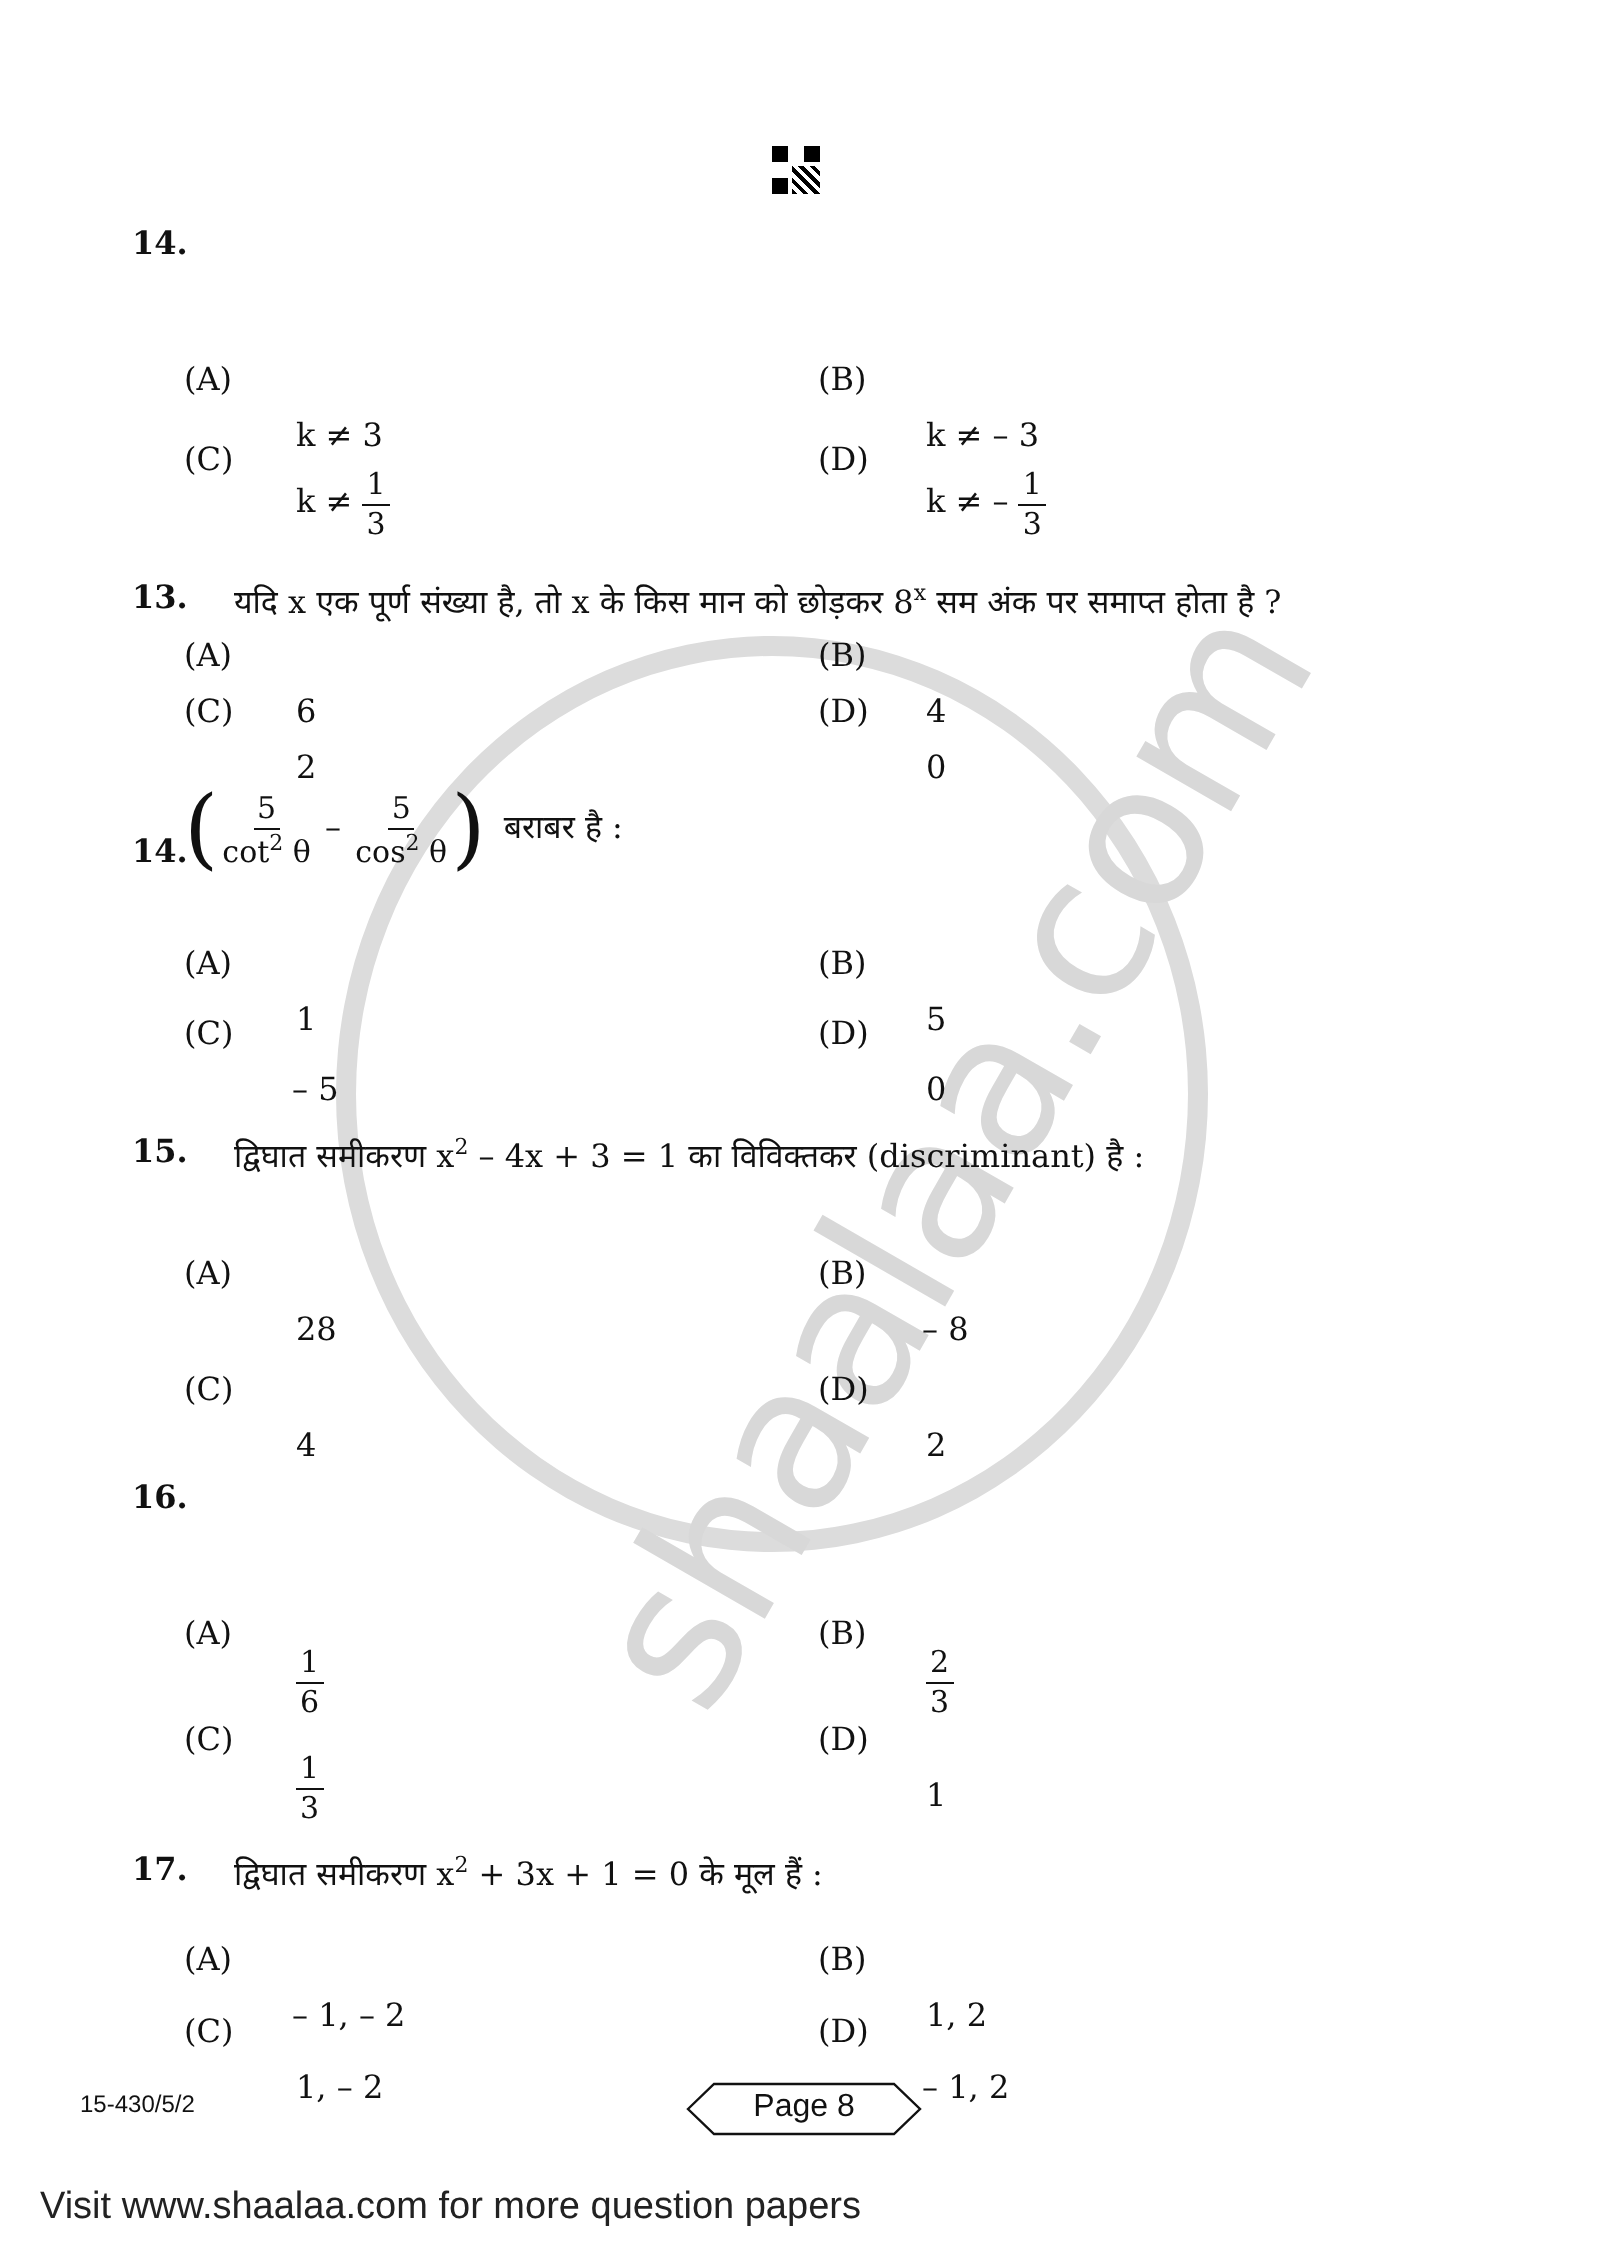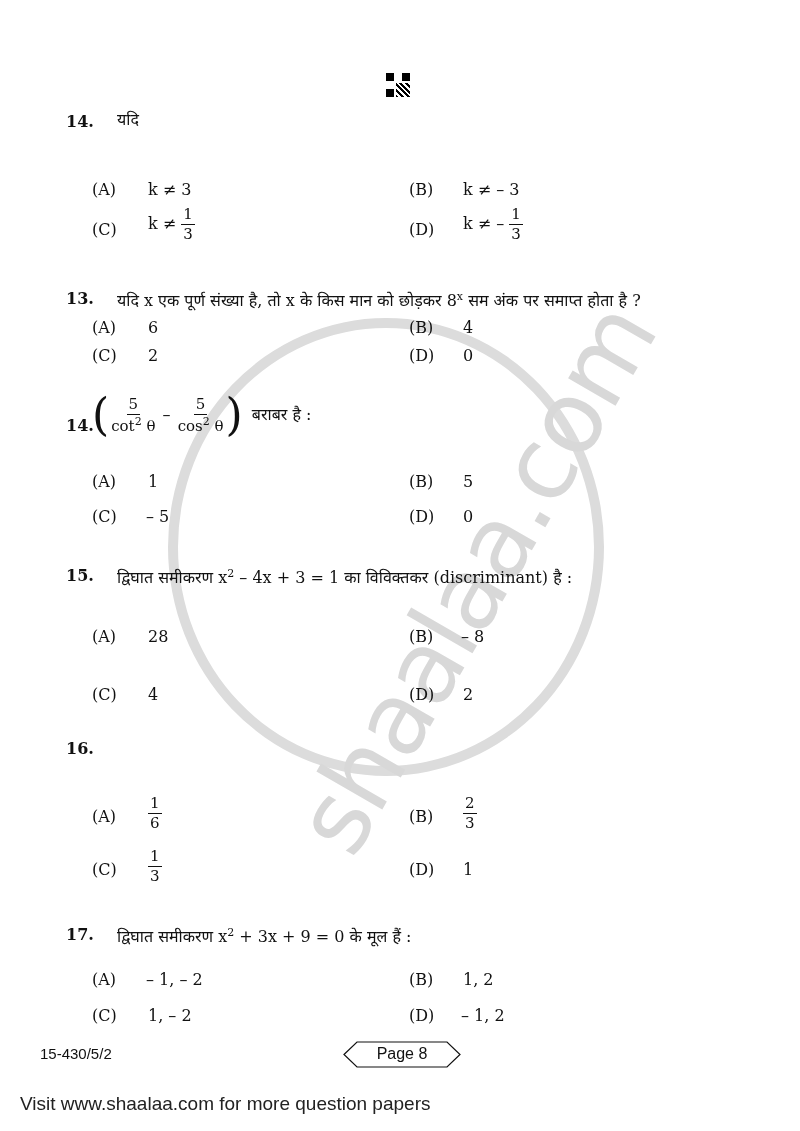--- a/index.html
+++ b/index.html
@@ -2,53 +2,52 @@
 <html><head>
 <meta charset="utf-8">
 <style>
   html, body { margin: 0; padding: 0; background: #ffffff; }
   body { width: 800px; height: 1131px; position: relative; overflow: hidden;
          font-family: "DejaVu Serif", "Liberation Serif", serif; color: #111; }
   .abs { position: absolute; }
   .qnum { position: absolute; left: 66px; font-weight: bold; font-size: 16px; }
   .qtext { position: absolute; left: 117px; width: 610px; font-size: 16px; line-height: 28px; }
   .opt-label { position: absolute; font-size: 16px; }
-  .opt-val { position: absolute; font-size: 16px; white-space: nowrap; }
+  .opt-val { position: absolute; font-size: 16px; white-space: nowrap; margin-top: 28px; }
   .frac { display: inline-flex; flex-direction: column; align-items: center; vertical-align: middle; line-height: 1.1; font-size: 15px; }
   .frac .num { padding: 0 2px 1px; border-bottom: 1px solid #111; }
   .frac .den { padding: 1px 2px 0; }
   sup { font-size: 11px; }
   .watermark-circle { position: absolute; left: 168px; top: 318px; width: 436px; height: 458px;
        border: 10px solid #dcdcdc; border-radius: 50%; box-sizing: border-box; }
   .watermark-text { position: absolute; left: 170px; top: 520px; font-family: "DejaVu Sans", sans-serif;
        font-size: 100px; color: #d8d8d8; transform: rotate(-60deg); transform-origin: center; white-space: nowrap; letter-spacing: -2px; }
   .qr { position: absolute; left: 386px; top: 73px; width: 24px; height: 24px;
         background:
           linear-gradient(#000,#000) 0 0/8px 8px no-repeat,
           linear-gradient(#000,#000) 16px 0/8px 8px no-repeat,
           linear-gradient(#000,#000) 0 16px/8px 8px no-repeat,
           repeating-linear-gradient(45deg,#000 0 2px,#fff 2px 4px) 10px 10px/14px 14px no-repeat; }
-  .footer-code { position: absolute; left: 40px; top: 1045px; font-family: "Liberation Sans", sans-serif; font-size: 15px; }
+  .footer-code { position: absolute; left: 40px; top: 1045px; font-family: "Liberation Sans", sans-serif; font-size: 12px; }
   .page-badge { position: absolute; left: 343px; top: 1041px; width: 118px; height: 27px; }
   .page-badge span { position: absolute; left: 0; right: 0; top: 4px; text-align: center; font-family: "Liberation Sans", sans-serif; font-size: 16px; }
   .visit { position: absolute; left: 20px; top: 1093px; font-family: "Liberation Sans", sans-serif; font-size: 19px; color: #222; }
   .big-paren { font-size: 44px; vertical-align: middle; font-weight: 200; line-height: 1; }
 </style>
 </head>
 <body>
 
 <div class="watermark-circle"></div>
 <div class="watermark-text">shaalaa.com</div>
 
 <div class="qr"></div>
 
 <div>
   <div class="qnum" style="top:112px">14.</div>
   <div class="qtext" style="top:106px">
-    <div>यदि</div>
   </div>
   <div class="opt-label" style="left:92px;top:180px">(A)</div>
   <div class="opt-val" style="left:148px;top:180px">k ≠ 3</div>
   <div class="opt-label" style="left:409px;top:180px">(B)</div>
   <div class="opt-val" style="left:463px;top:180px">k ≠ – 3</div>
   <div class="opt-label" style="left:92px;top:220px">(C)</div>
   <div class="opt-val" style="left:148px;top:206px">
     <span>k ≠ </span><span class="frac">
         <span class="num">1</span>
         <span class="den">3</span>
@@ -142,21 +141,21 @@
         <span class="den">3</span>
       </span>
   </div>
   <div class="opt-label" style="left:409px;top:860px">(D)</div>
   <div class="opt-val" style="left:463px;top:860px">1</div>
 </div>
 
 <div>
   <div class="qnum" style="top:925px">17.</div>
   <div class="qtext" style="top:919px">
-    <span>द्विघात समीकरण x</span><sup>2</sup><span> + 3x + 9 = 0  के मूल हैं :</span>
+    <span>द्विघात समीकरण x</span><sup>2</sup><span> + 3x + 1 = 0  के मूल हैं :</span>
   </div>
   <div class="opt-label" style="left:92px;top:970px">(A)</div>
   <div class="opt-val" style="left:146px;top:970px">– 1, – 2</div>
   <div class="opt-label" style="left:409px;top:970px">(B)</div>
   <div class="opt-val" style="left:463px;top:970px">1, 2</div>
   <div class="opt-label" style="left:92px;top:1006px">(C)</div>
   <div class="opt-val" style="left:148px;top:1006px">1, – 2</div>
   <div class="opt-label" style="left:409px;top:1006px">(D)</div>
   <div class="opt-val" style="left:461px;top:1006px">– 1, 2</div>
 </div>

